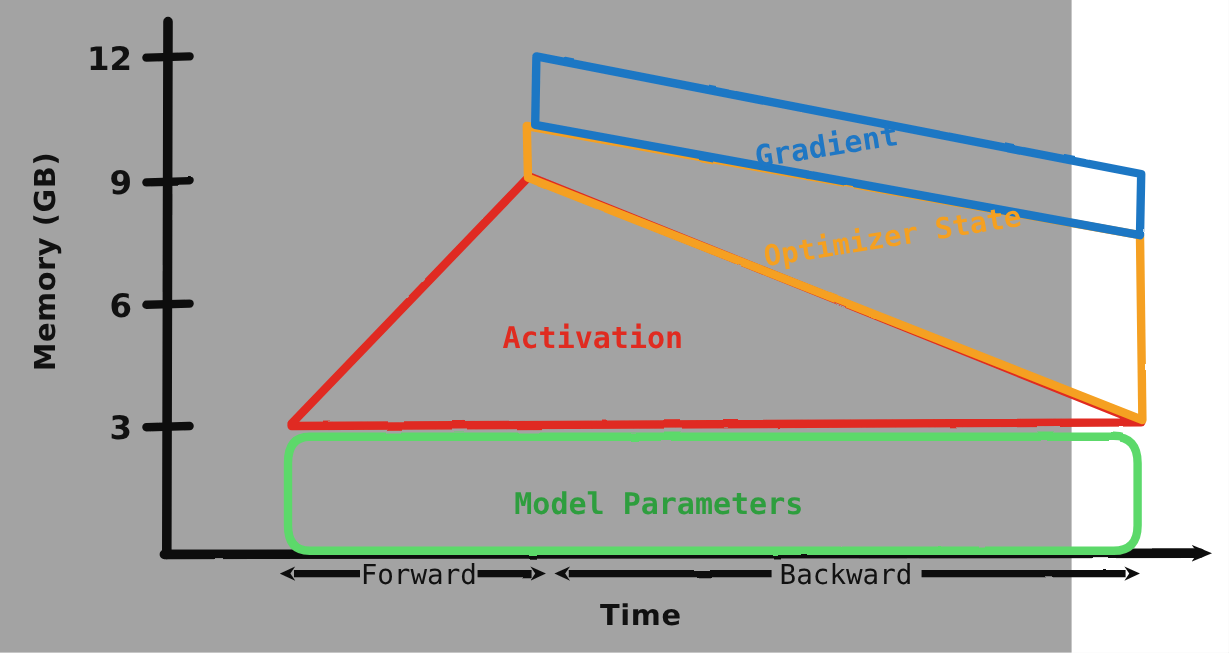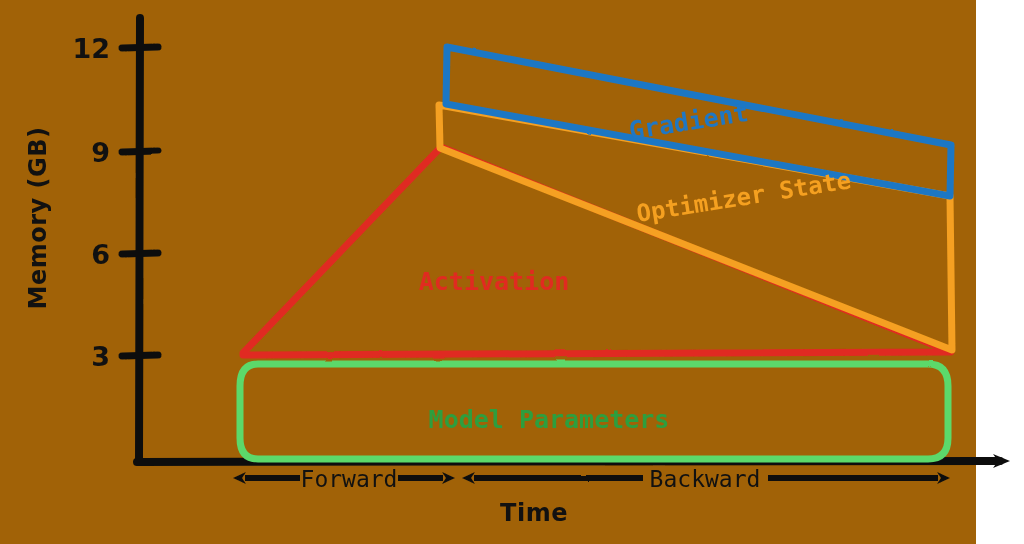--- a/index.html
+++ b/index.html
@@ -10,23 +10,24 @@
   }
   body {
     width: 1024px;
     height: 544px;
     overflow: hidden;
     font-family: "DejaVu Sans Mono", "Liberation Mono", monospace;
     position: relative;
   }
   #stage {
     position: relative;
-    width: 976px;
+    width: 848px;
     height: 544px;
-    background: #a16207;
+    background: #a3a3a3;
+    padding-left: 45px;
   }
   svg#figure {
     position: absolute;
     left: 0;
     top: 0;
     width: 1024px;
     height: 544px;
     display: block;
   }
   .tick-label {

